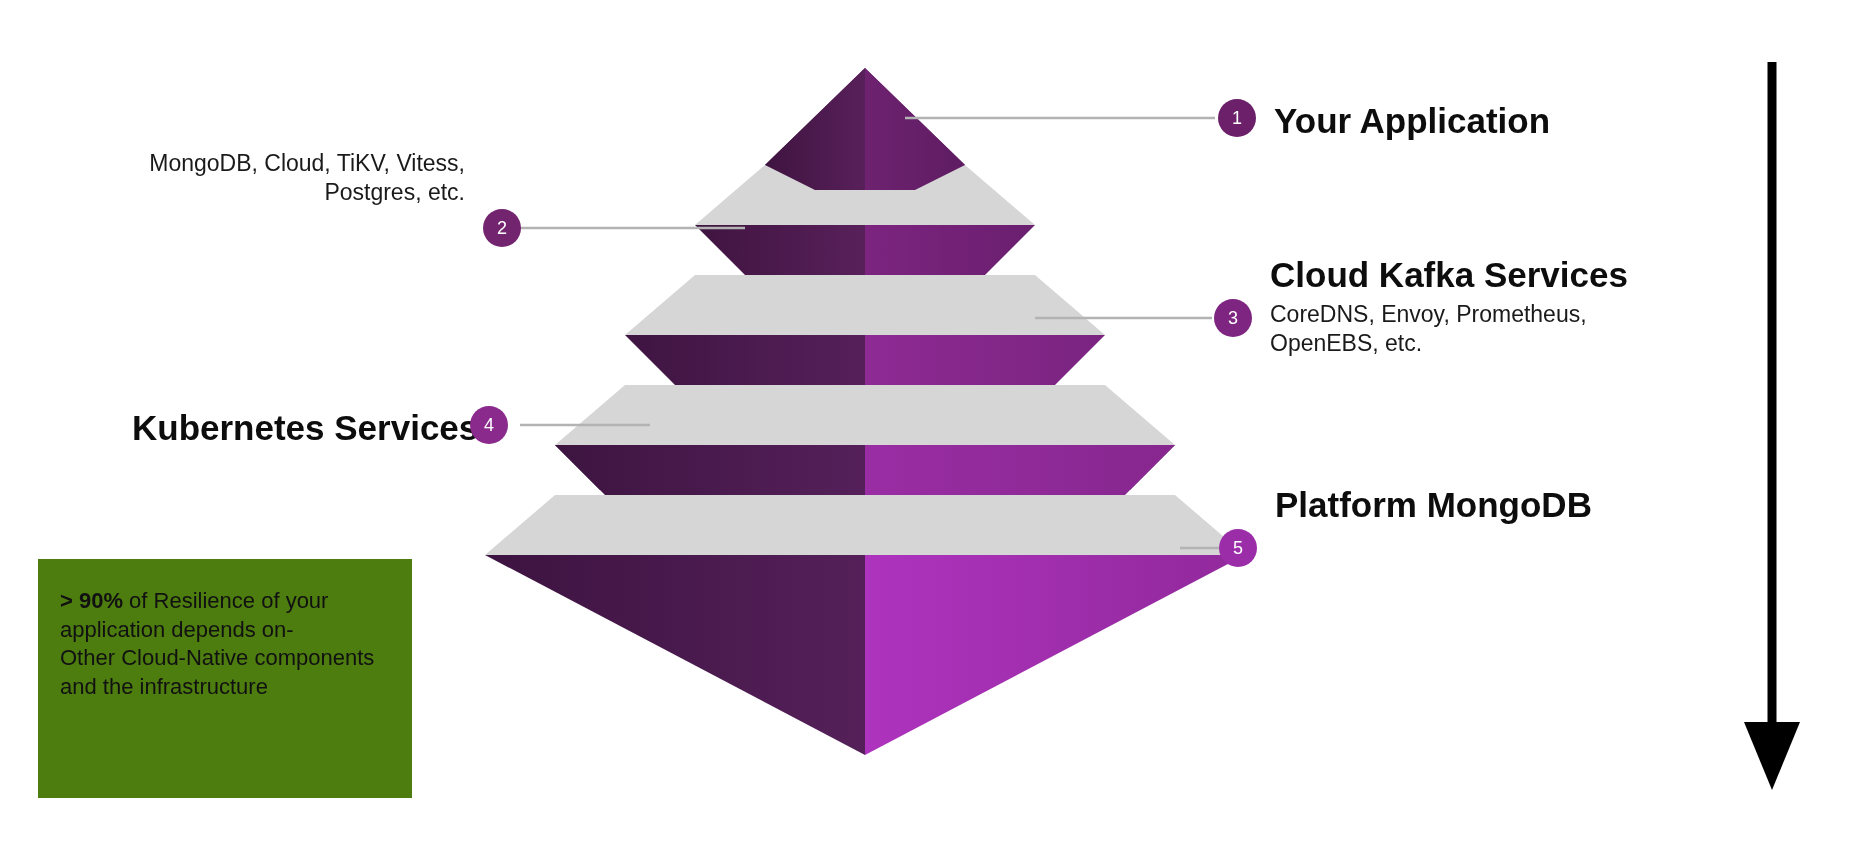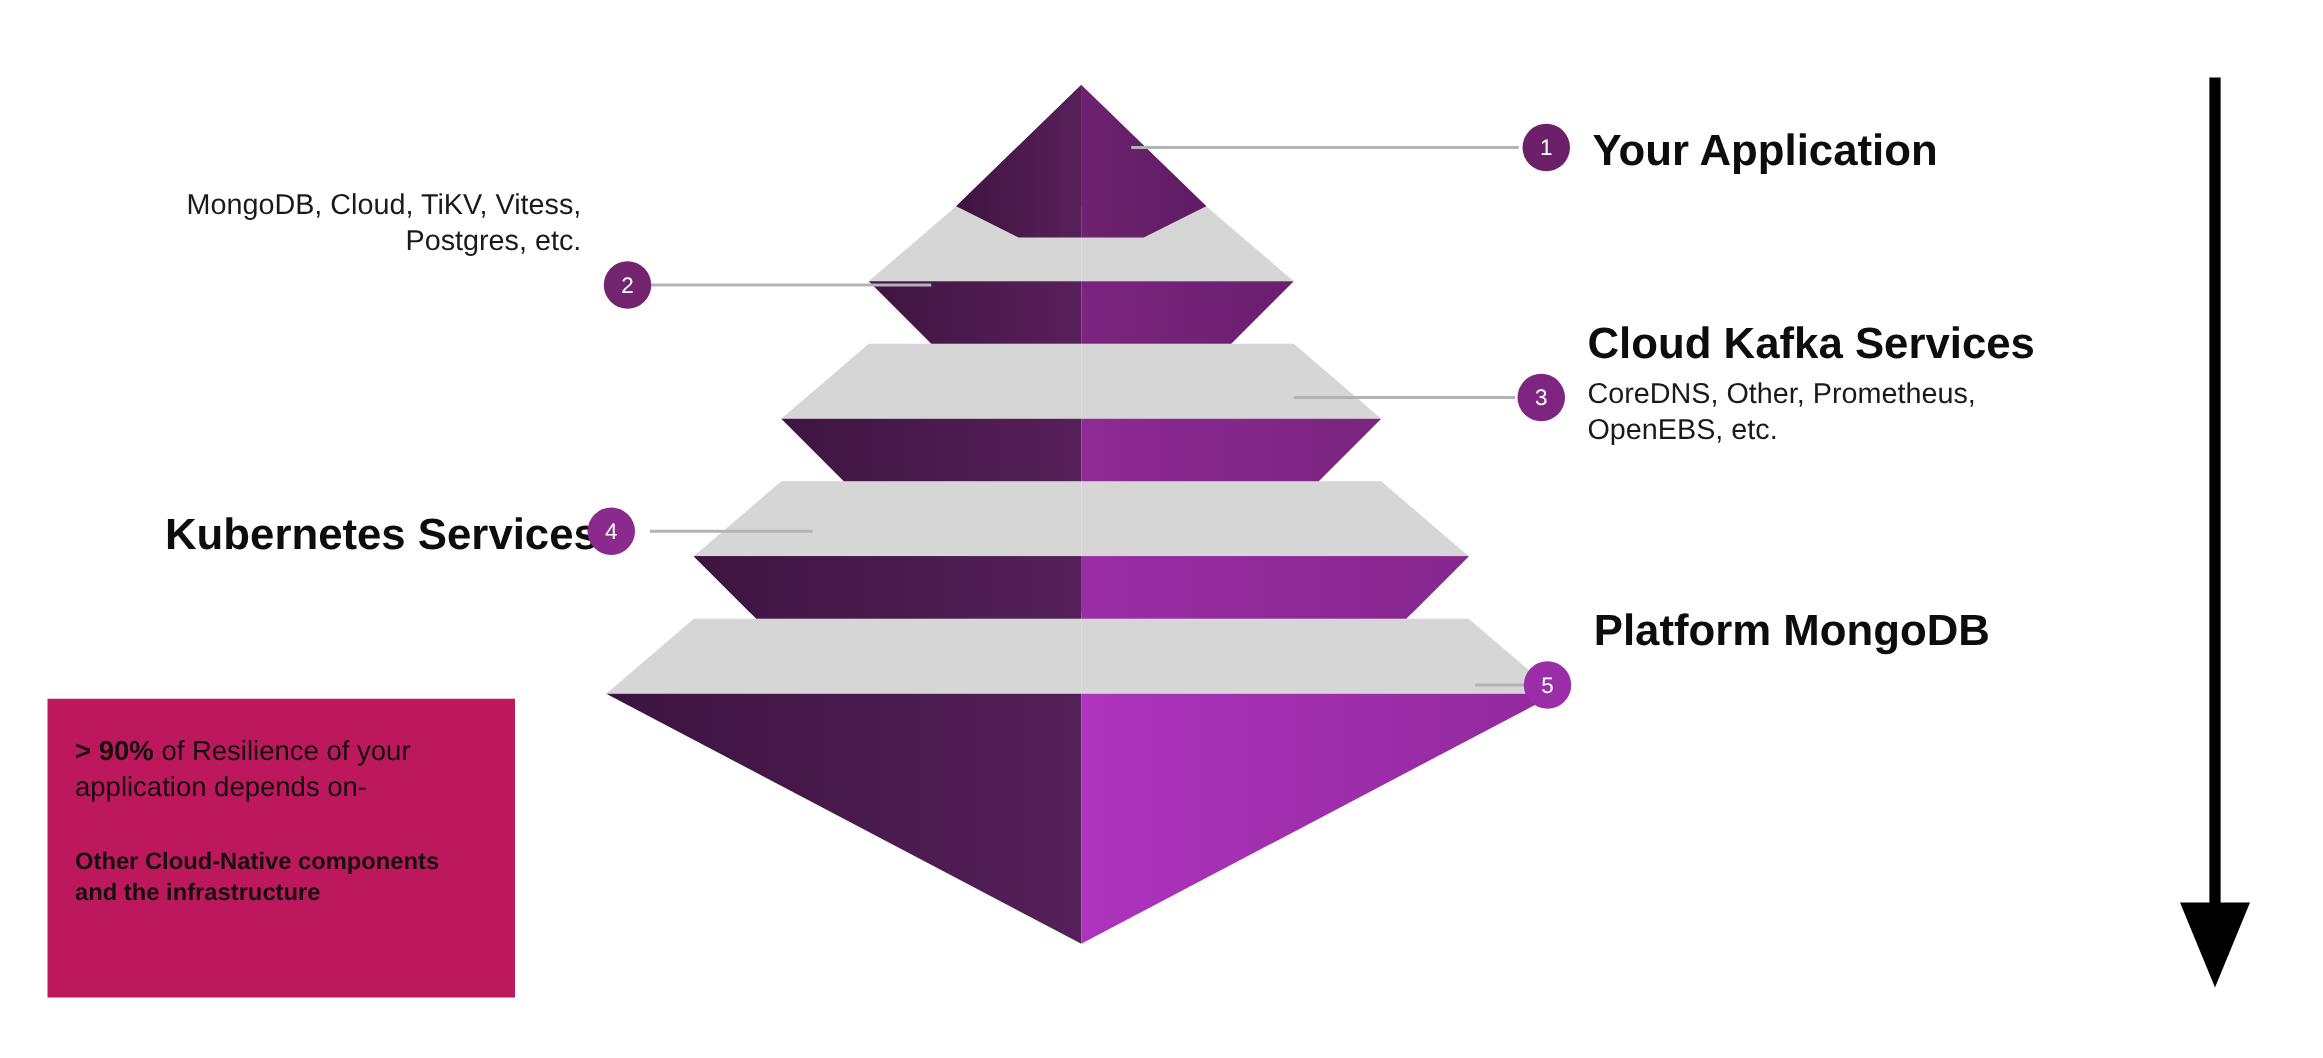--- a/index.html
+++ b/index.html
@@ -70,36 +70,35 @@
     line-height: 1;
   }
 
   
   #note-box {
     position: absolute;
     left: 38px;
     top: 559px;
     width: 374px;
     height: 239px;
-    background: #be185d;
+    background: #4d7c0f;
     box-sizing: border-box;
     padding: 28px 34px 0 22px;
   }
   .note-para {
     font-size: 22px;
     line-height: 1.30;
     color: #111111;
   }
   .note-para b { font-weight: bold; }
   .note-strong {
-    font-size: 19px;
-    font-weight: bold;
+    font-size: 22px;
+    font-weight: normal;
     line-height: 1.30;
     color: #111111;
-    margin-top: 34px;
   }
 </style>
 </head>
 <body>
 
 <div id="stage">
 
   <svg id="pyramid-svg" viewBox="0 0 1858 846">
     <defs>
       <linearGradient id="lf1" x1="0" y1="0" x2="1" y2="0">
@@ -198,21 +197,21 @@
     <div class="badge" style="background:#6B2069;">1</div>
     <div class="callout-text">
       <div class="callout-title">Your Application</div>
     </div>
   </div>
 
   <div class="callout right-callout" style="left:1214px; top:299px;">
     <div class="badge" style="background:#7D2580;">3</div>
     <div class="callout-text" style="margin-top:-46px; width:345px;">
       <div class="callout-title">Cloud Kafka Services</div>
-      <div class="callout-sub">CoreDNS, Other, Prometheus, OpenEBS, etc.</div>
+      <div class="callout-sub">CoreDNS, Envoy, Prometheus, OpenEBS, etc.</div>
     </div>
   </div>
 
   <div class="callout right-callout" style="left:1219px; top:529px;">
     <div class="badge" style="background:#9C2DA8;">5</div>
     <div class="callout-text" style="margin-top:-46px; width:330px;">
       <div class="callout-title">Platform MongoDB</div>
     </div>
   </div>
 

